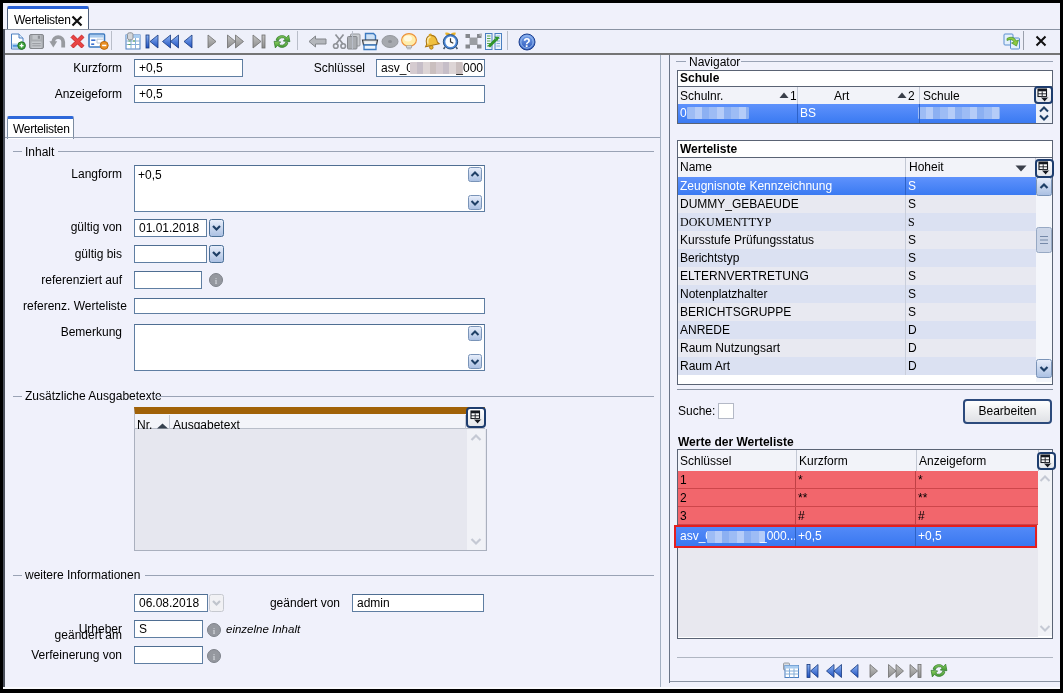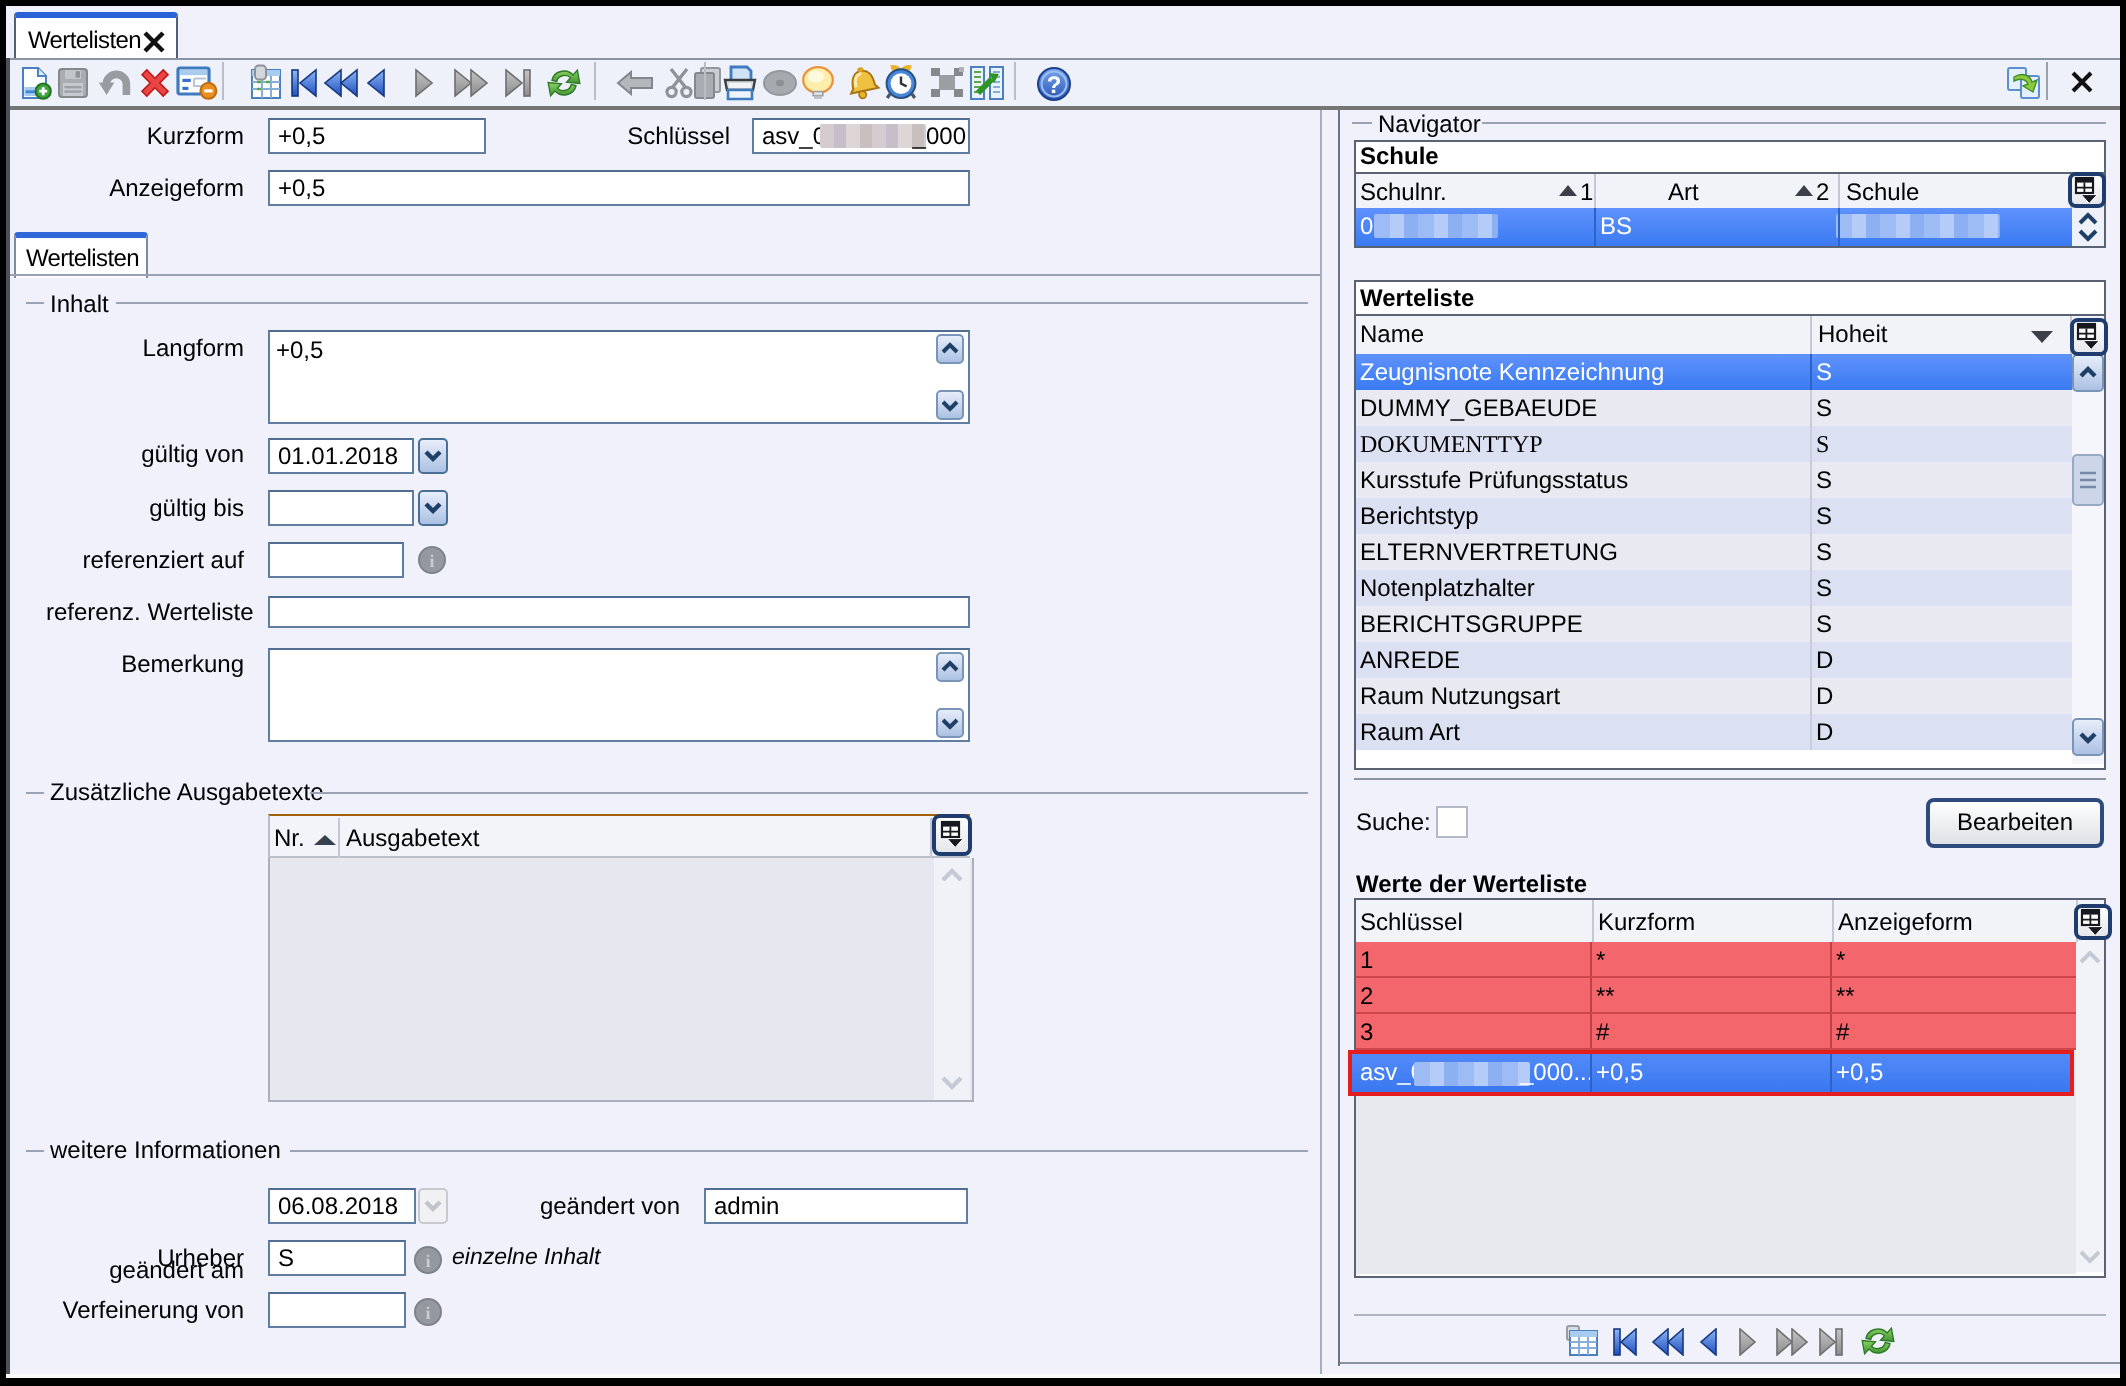--- a/index.html
+++ b/index.html
@@ -267,21 +267,21 @@
       </svg>
     <svg class="icon" style="left:333px;top:29px" width="14" height="15" viewBox="0 0 14 15">
         <rect x="0.5" y="0.5" width="13" height="14" rx="2" fill="url(#gBtn)" stroke="#7a94b8"></rect>
         <path d="M3.5,6 L7,9.5 L10.5,6" fill="none" stroke="#1e3f66" stroke-width="2"></path>
       </svg>
   </div>
 
   <div class="grpline" style="left:10px;top:393px;width:9px;"></div>
   <div class="grplbl" style="left:22px;top:387px;">Zusätzliche Ausgabetexte</div>
   <div class="grpline" style="left:152px;top:393px;width:499px;"></div>
-  <div class="abs" style="left:131px;top:404px;width:351px;height:22px;background:#f3f4f9;border-top:1px solid #a16207;border-bottom:1px solid #b9bec9;border-left:1px solid #b9bec9;box-sizing:border-box;">
+  <div class="abs" style="left:131px;top:404px;width:351px;height:22px;background:#f3f4f9;border-top:7px solid #a16207;border-bottom:1px solid #b9bec9;border-left:1px solid #b9bec9;box-sizing:border-box;">
     <span class="th" style="left:2px;top:2px;">Nr.</span>
     <svg class="icon" style="left:21px;top:9px" width="13" height="6" viewBox="0 0 13 6">
         <path d="M1,5.5 L6.5,0.5 L12,5.5 z" fill="#36414f"></path>
       </svg>
     <div class="colsep" style="left:34px;top:1px;height:20px;"></div>
     <span class="th" style="left:38px;top:2px;">Ausgabetext</span>
     <div class="colsep" style="left:330px;top:1px;height:20px;"></div>
   </div>
   <div class="cfgbtn" style="left:463px;top:404px;">
     <svg class="icon" style="left:2px;top:1px" width="12" height="14" viewBox="0 0 12 14">

